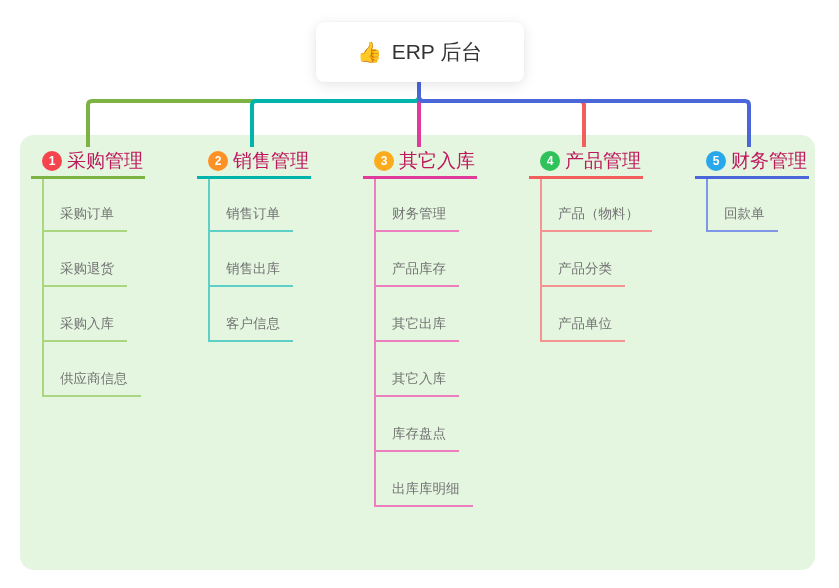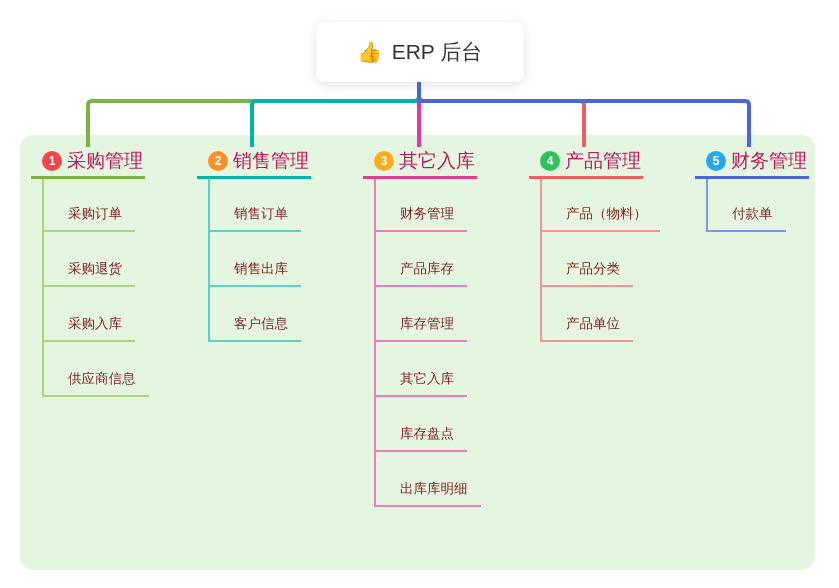--- a/index.html
+++ b/index.html
@@ -42,21 +42,21 @@
   .children{
     margin-left:11px;border-left:2px solid var(--light);
     display:flex;flex-direction:column;align-items:flex-start;
   }
   .child{
     box-sizing:border-box;height:55px;display:flex;align-items:flex-end;
     border-bottom:2px solid var(--light);
   }
   .child:first-child{height:53px;}
   .child .child-label{
-    padding:0 13px 7px 24px;font-size:13.5px;color:#7f1d1d;white-space:nowrap;
+    padding:0 13px 7px 16px;font-size:13.5px;color:#737373;white-space:nowrap;
   }
 </style>
 </head>
 <body>
 
 <div class="panel" style="background: rgb(228, 246, 224);"></div>
 
 <svg id="connectors" width="839" height="588" viewBox="0 0 839 588">
     <path d="M419,82 L419,97 Q419,101 415,101 L92,101 Q88,101 88,105 L88,147" fill="none" stroke="#7db343" stroke-width="4"></path>
     <path d="M419,82 L419,97 Q419,101 415,101 L256,101 Q252,101 252,105 L252,147" fill="none" stroke="#00b3ab" stroke-width="4"></path>
@@ -123,21 +123,21 @@
     <div class="children">
   <div class="child">
     <span class="child-label">财务管理</span>
   </div>
 
   <div class="child">
     <span class="child-label">产品库存</span>
   </div>
 
   <div class="child">
-    <span class="child-label">库存管理</span>
+    <span class="child-label">其它出库</span>
   </div>
 
   <div class="child">
     <span class="child-label">其它入库</span>
   </div>
 
 
   <div class="child">
     <span class="child-label">库存盘点</span>
   </div>
@@ -167,19 +167,19 @@
   </div>
 </div>
   </div>
 
   <div class="branch" style="left: 695px; --main: #4a66d8; --light: #7e97e6; --badge: #28a7eb;">
     <div class="branch-title">
       <span class="badge">5</span>
       <span class="branch-label">财务管理</span>
     </div>
     <div class="children">
+  <div class="child">
+    <span class="child-label">回款单</span>
+  </div>
 
-  <div class="child">
-    <span class="child-label">付款单</span>
-  </div>
 
 </div>
   </div>
 
 </body></html>

